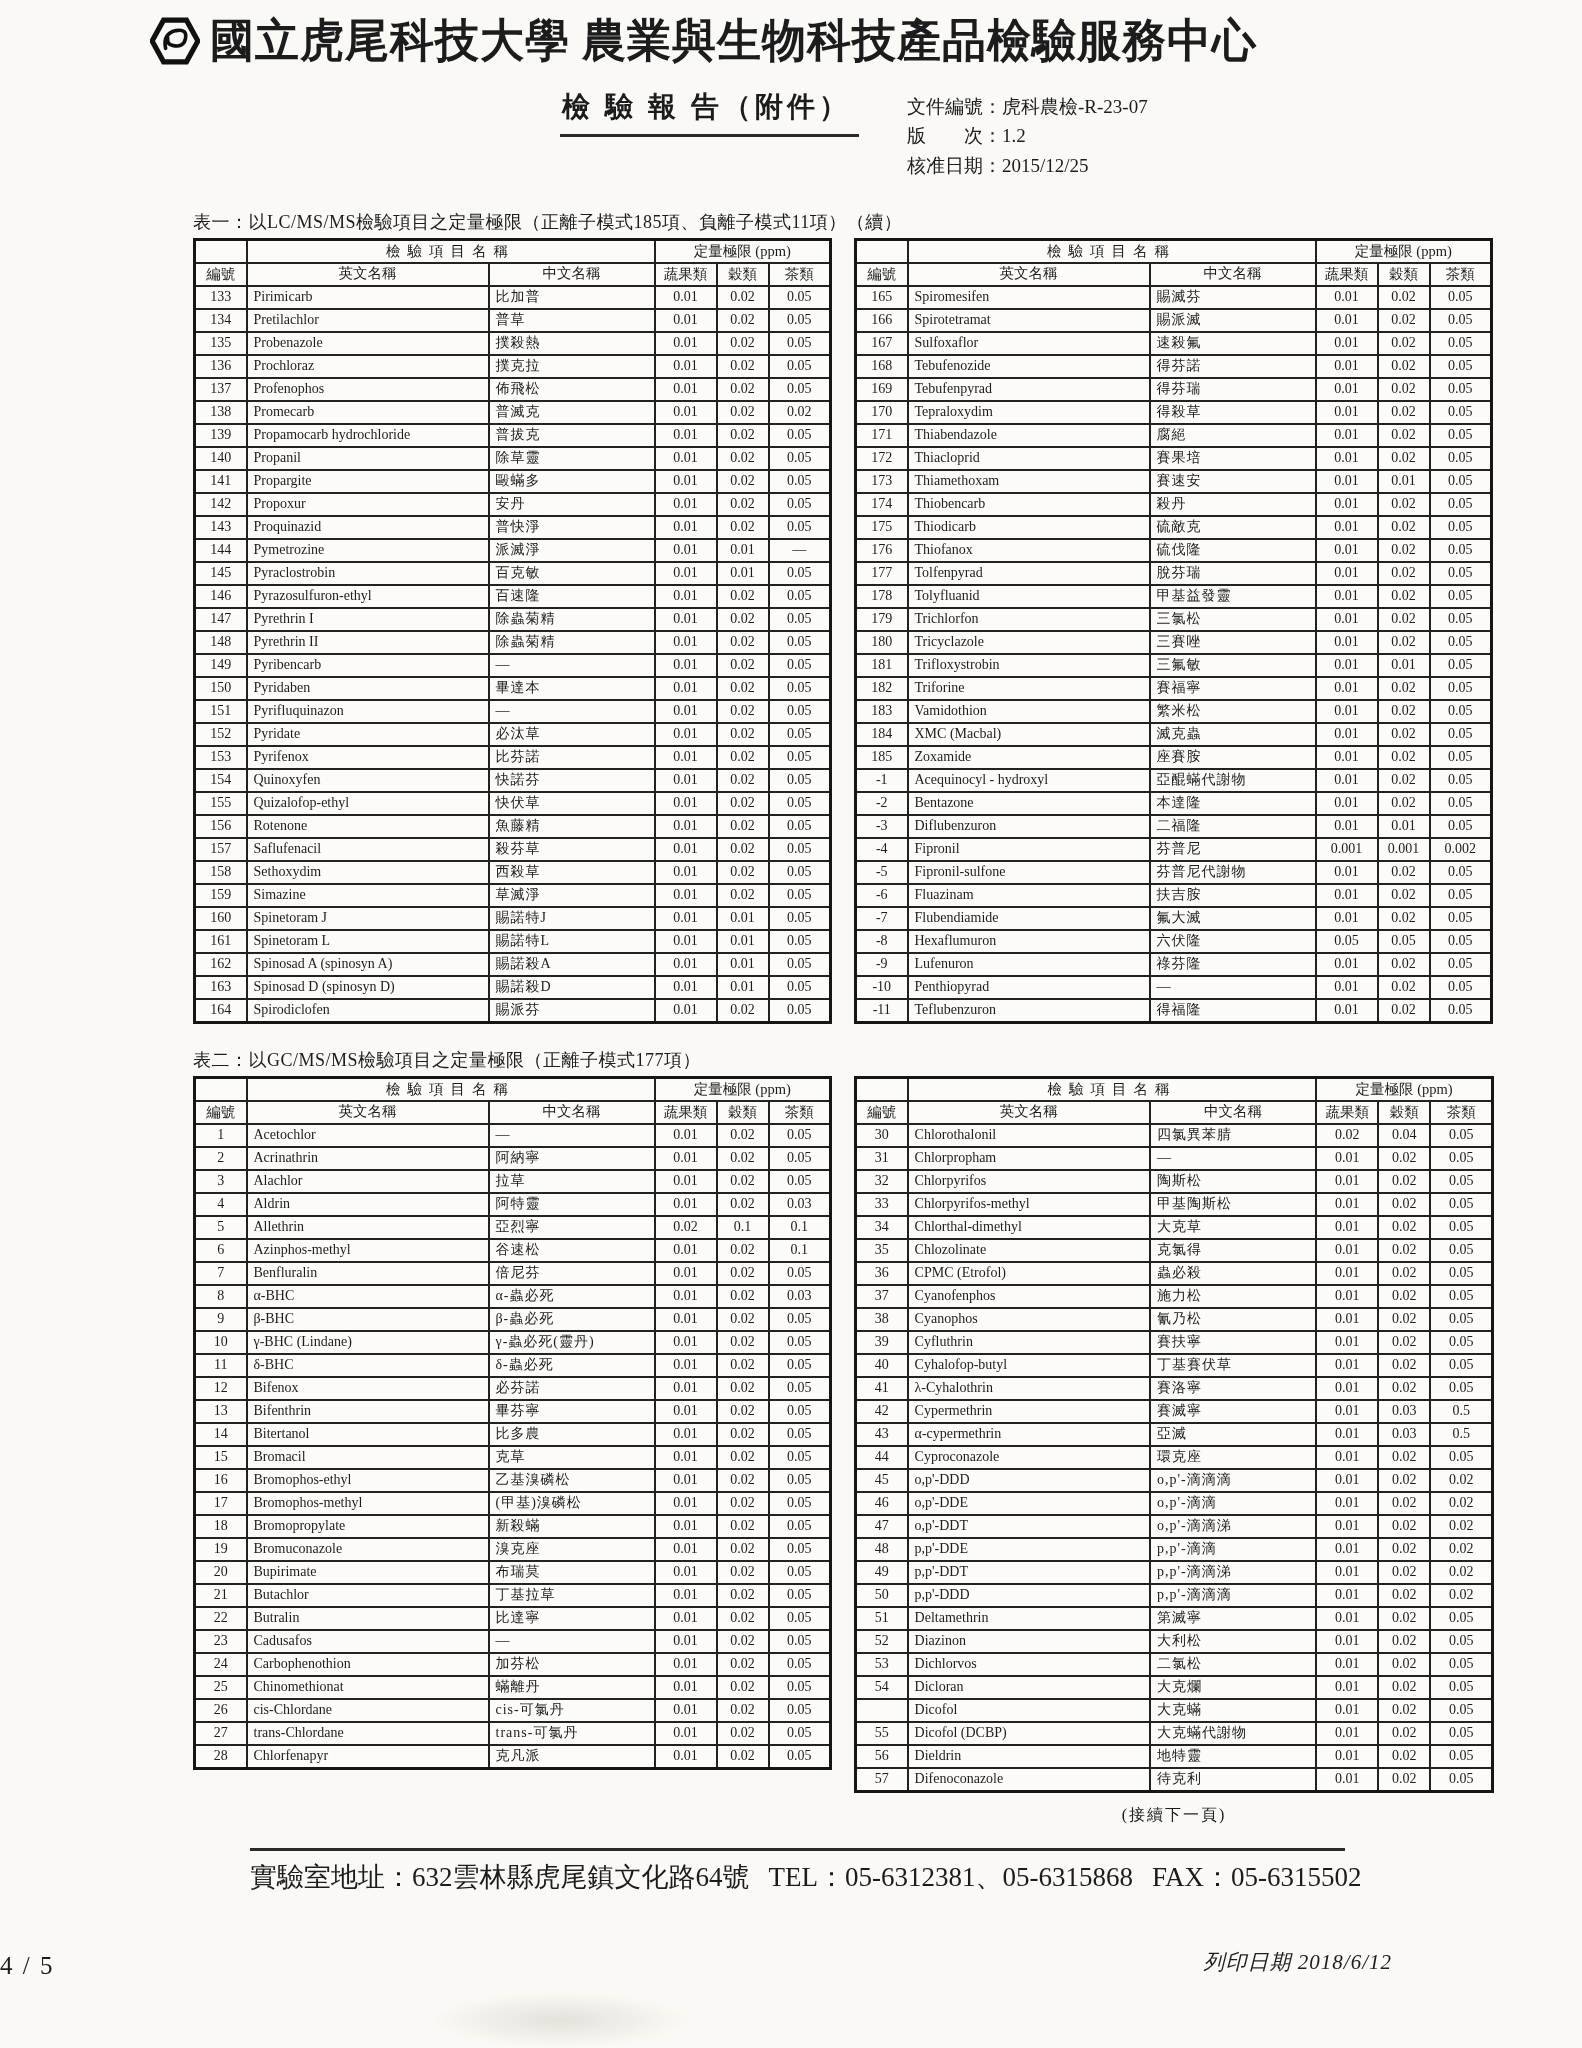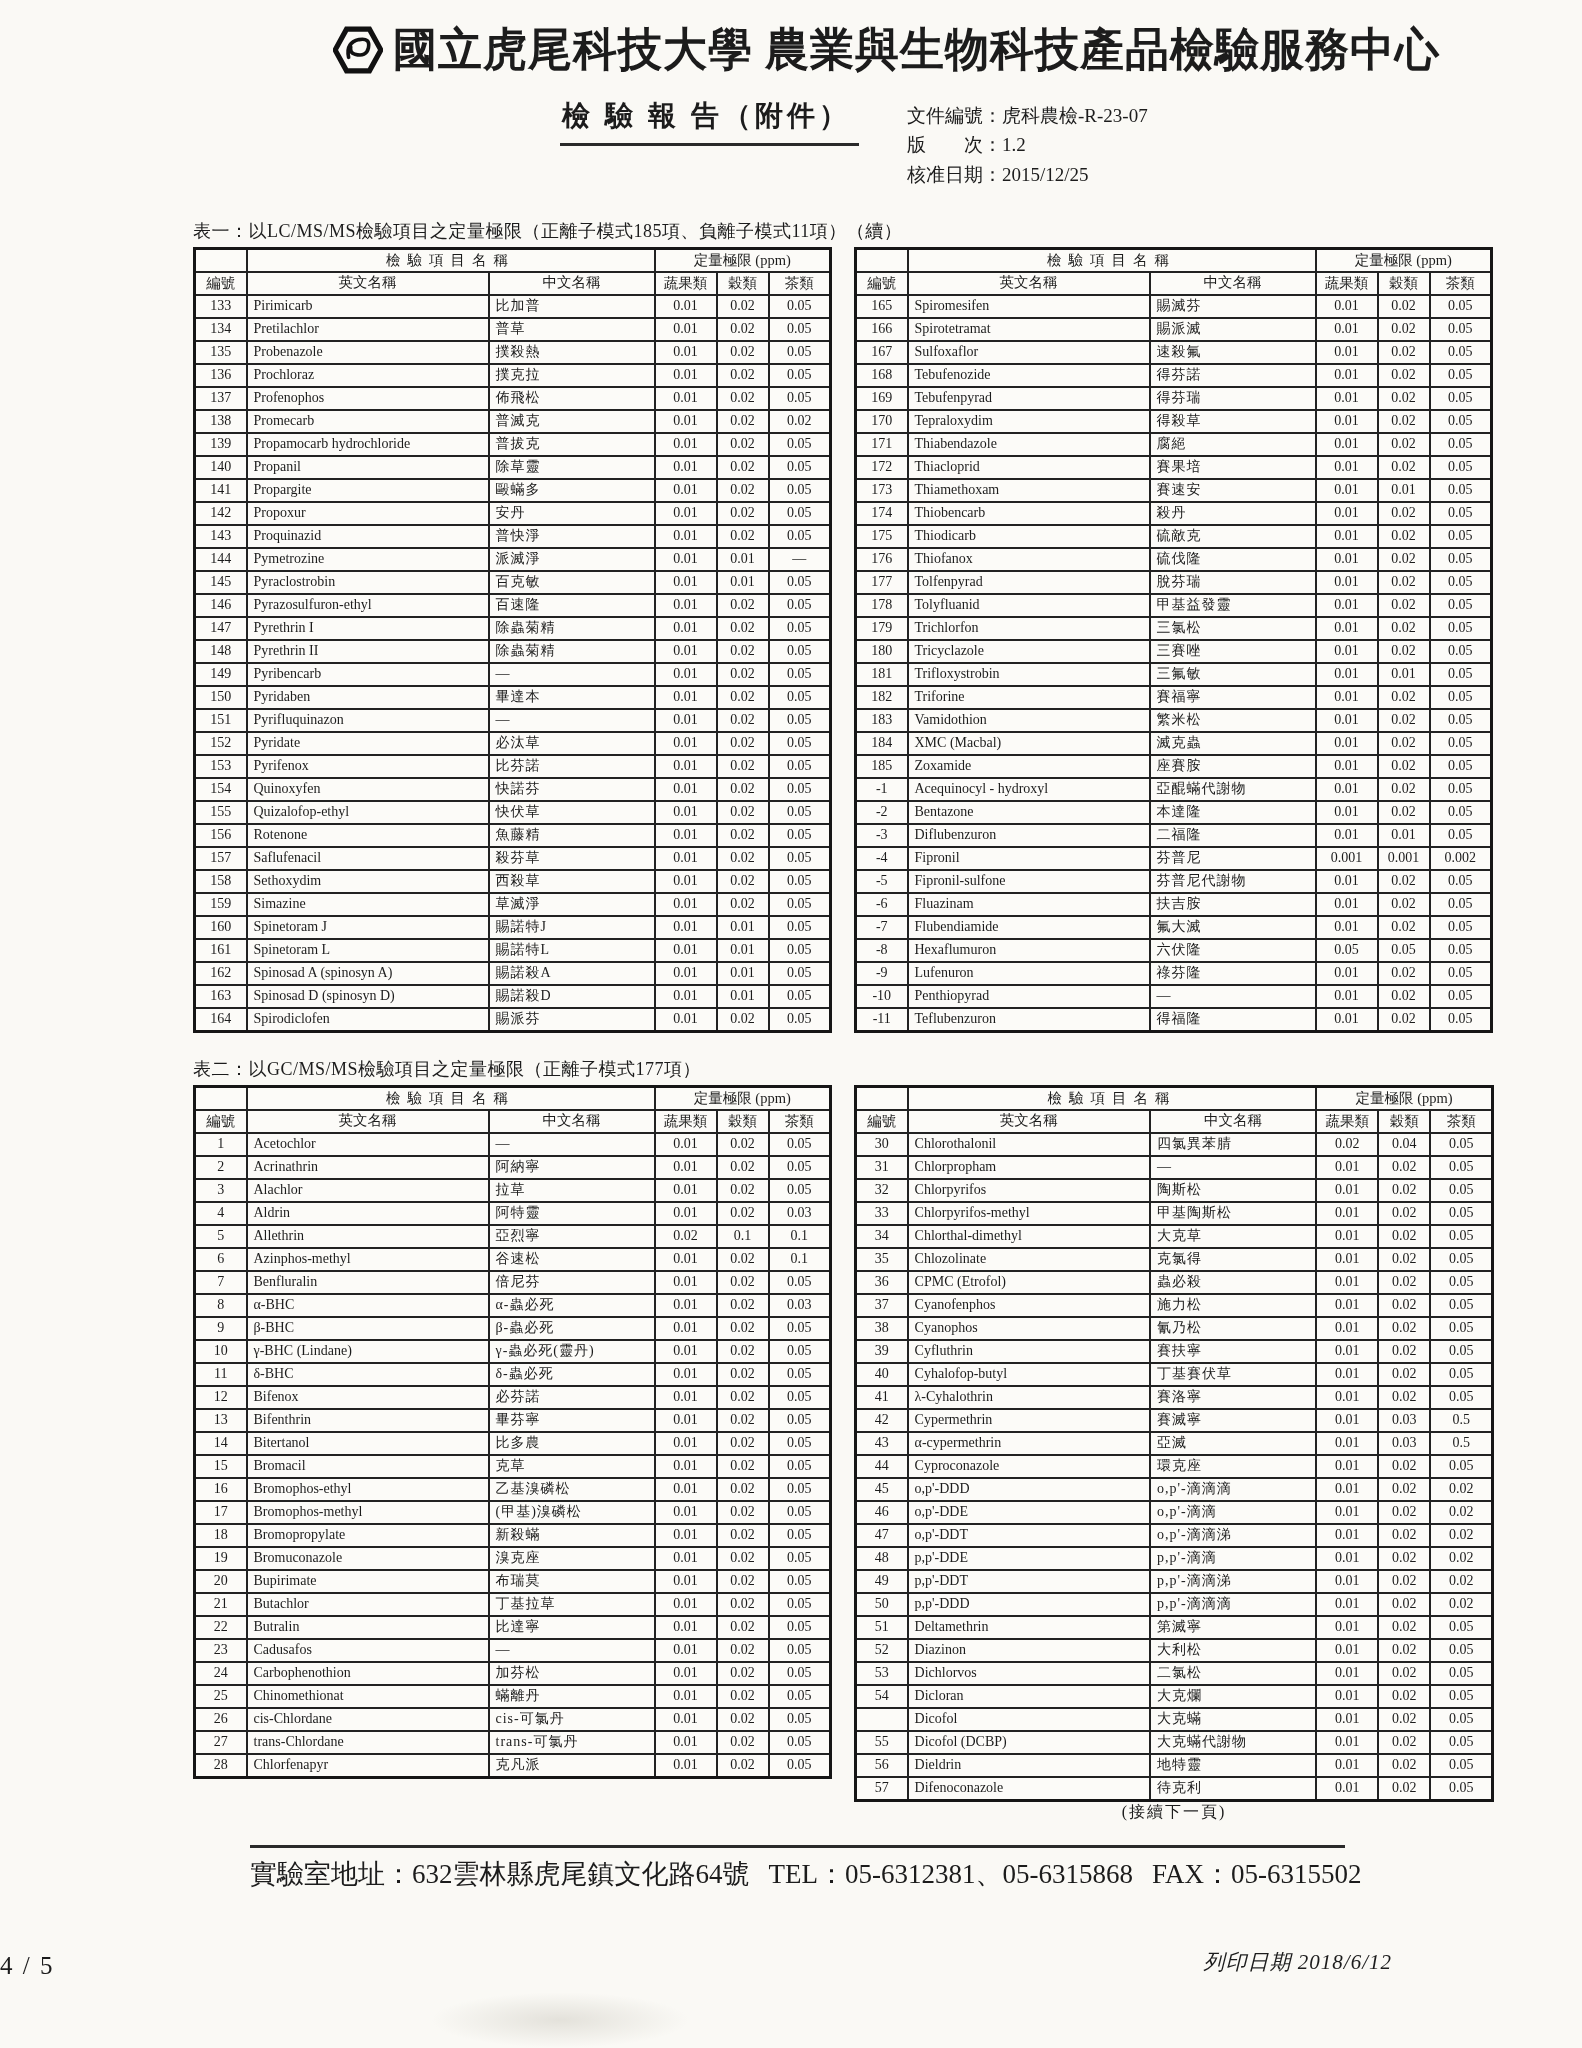--- a/index.html
+++ b/index.html
@@ -5,22 +5,22 @@
   html,body { margin:0; padding:0; }
   body {
     width:1582px; height:2048px;
     background:#faf9f5;
     font-family:"Liberation Serif","DejaVu Serif",serif;
     color:#1c1c1c;
     position:relative;
     overflow:hidden;
   }
   
-  .doc-header { padding-top:20px; margin-left:150px; width:1290px;
-    display:flex; align-items:center; gap:10px;justify-content:flex-end; }
+  .doc-header { padding-top:11px; margin-left:150px; width:1290px;
+    display:flex; align-items:center; gap:10px; }
   .seal { width:50px; height:50px; flex:0 0 auto; }
   .org-title {
     font-size:44px; font-weight:bold; letter-spacing:1px;
     white-space:nowrap; transform:scaleY(1.04);
     font-family:"Liberation Serif","DejaVu Serif",serif;
   }
   .report-line { margin-top:18px; margin-left:560px; width:900px;
     display:flex; align-items:flex-start; gap:48px; }
   .report-title {
     font-size:28px; font-weight:bold; letter-spacing:4px; white-space:nowrap;
@@ -42,21 +42,21 @@
   table.grid th { font-weight:normal; text-align:center; font-size:14.5px; }
   th.grp { letter-spacing:7px; }
   col.c0 { width:52px; } col.c1 { width:242px; } col.c2 { width:166px; }
   col.c3 { width:62px; } col.c4 { width:52px; } col.c5 { width:62px; }
   table.grid td:nth-child(1) { text-align:center; }
   table.grid td:nth-child(2) { text-align:left; padding-left:6px; }
   table.grid td:nth-child(3) { text-align:left; padding-left:6px; letter-spacing:1px; }
   table.grid td:nth-child(4), table.grid td:nth-child(5), table.grid td:nth-child(6)
     { text-align:center; }
   th.al { text-align:left; padding-left:6px;font-family:Liberation Mono, monospace; }
-  .cont-note { text-align:center; font-size:16px; letter-spacing:2px; margin-top:0; }
+  .cont-note { text-align:center; font-size:16px; letter-spacing:2px; margin-top:12px; }
   .t2-right-wrap { width:640px; }
   
   .footer-rule { width:1095px; margin:22px auto 0 250px; border-top:3px solid #2a2a2a; }
   .footer-contact { margin:8px 0 0 250px; width:1095px; display:flex; gap:19px;
     font-size:27px; white-space:nowrap; }
   .bottom-strip { position:absolute; left:0; right:0; top:1952px; height:40px; }
   .page-num { position:absolute; left:0; right:0; text-align:left;
     font-size:25px; letter-spacing:2px; }
   .print-date { position:absolute; right:190px; top:-4px; font-size:21px;
     font-style:italic; letter-spacing:1px; }

